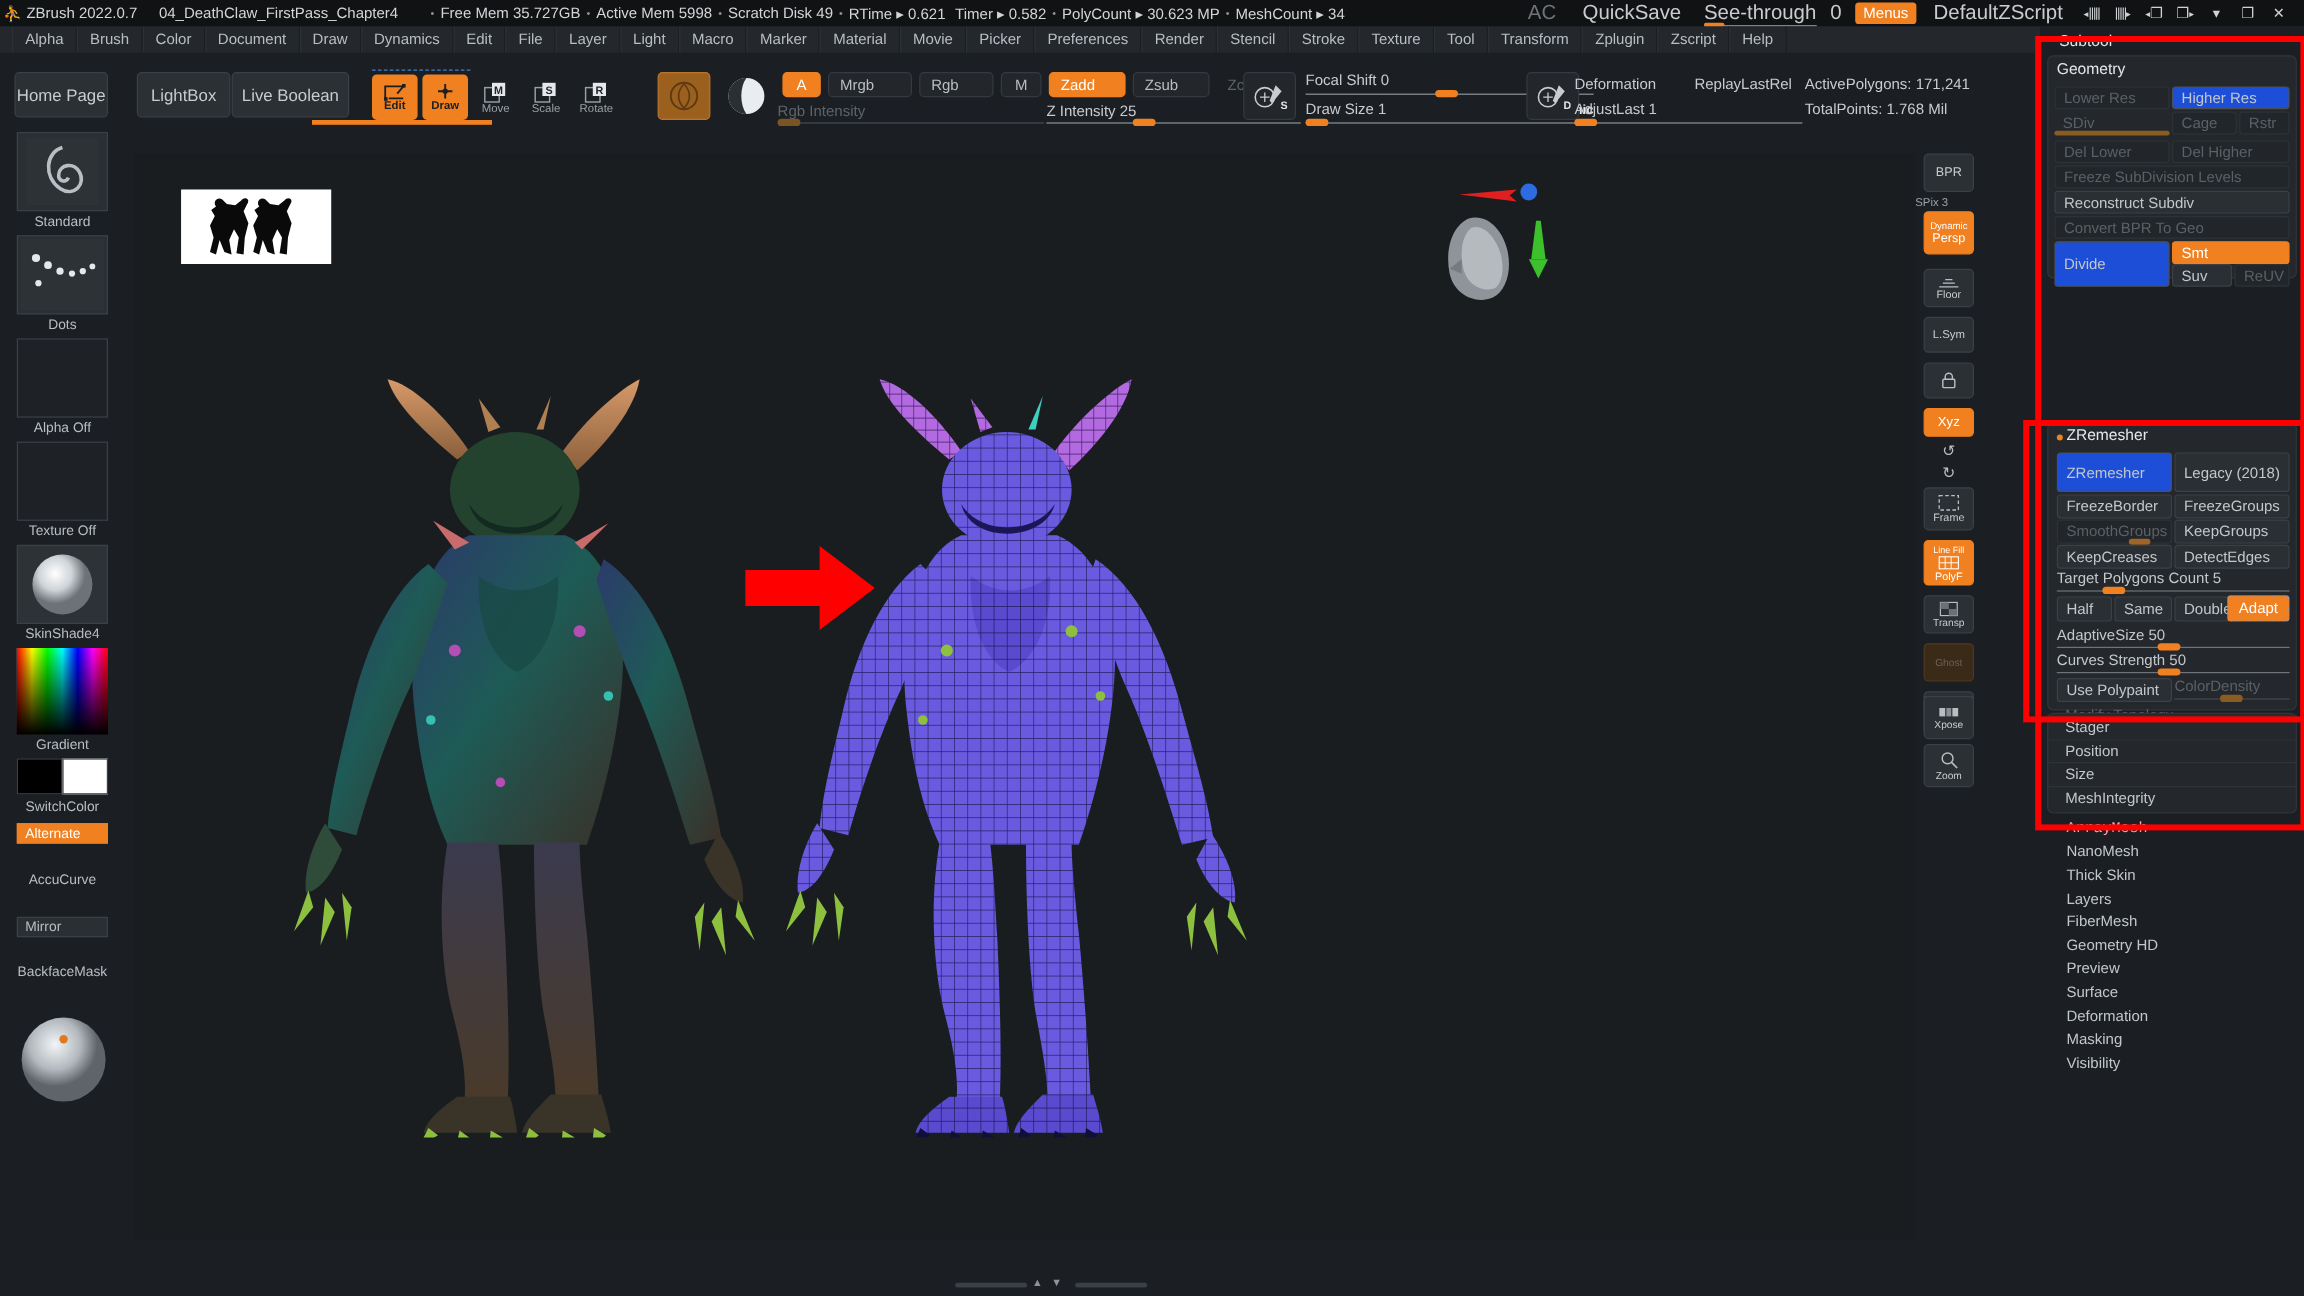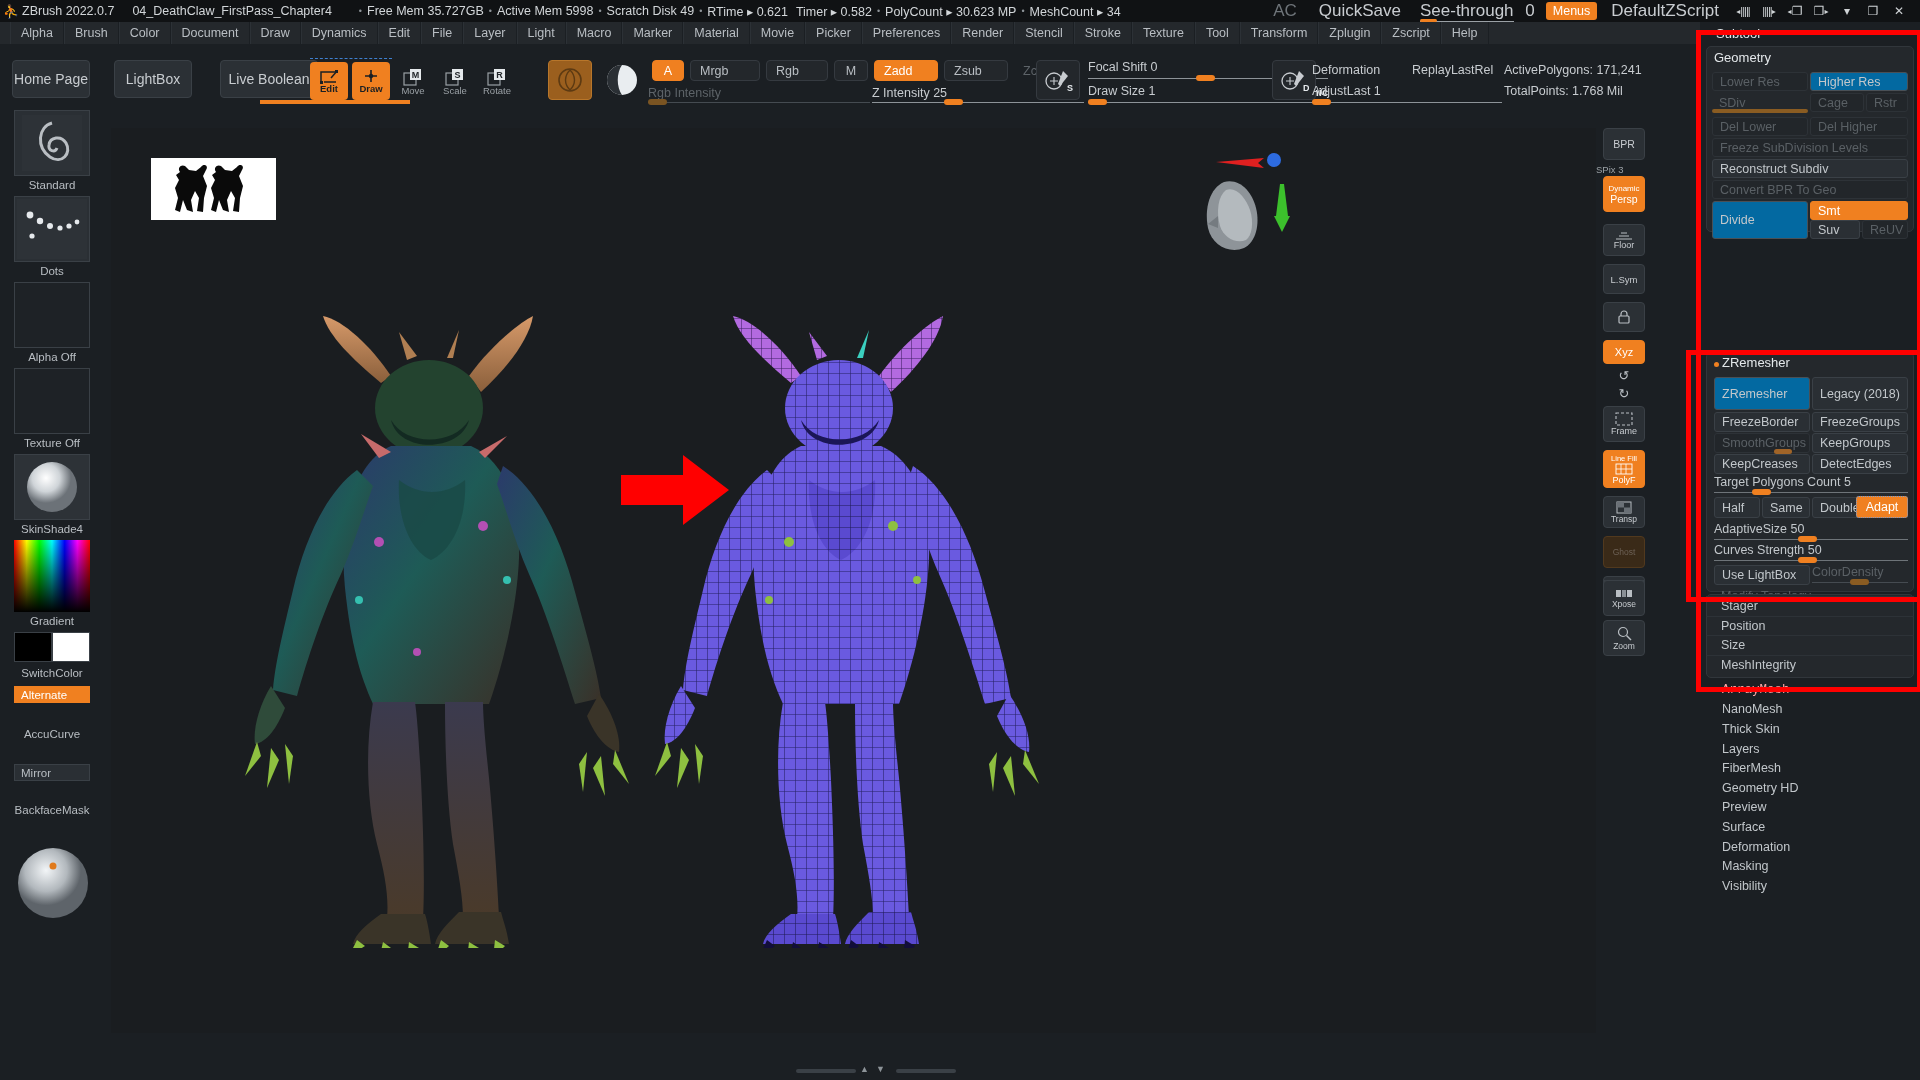--- a/index.html
+++ b/index.html
@@ -68,21 +68,21 @@
 
   
   #palette{position:absolute;left:1700px;top:22px;width:220px;height:1058px;background:#1b1f23;}
   .pl-title{position:absolute;left:0;width:220px;font-size:13px;color:#e4e8eb;padding-left:16px;}
   .pl-panel{position:absolute;left:6px;width:208px;background:#24282c;border:1px solid #31363b;border-radius:5px;}
   .pl-head{position:absolute;left:0;width:100%;font-size:13px;color:#e4e8eb;padding-left:14px;}
   .pbtn{position:absolute;border:1px solid #3a4046;border-radius:3px;background:#2a2f34;display:flex;align-items:center;
      padding-left:7px;font-size:12.5px;color:#c2c7cb;}
   .pbtn.dis{color:#5a6065;background:#22262a;border-color:#2d3237;}
   .pbtn.on{background:#f08020;color:#fff;border-color:#f08020;}
-  .pbtn.sel{background:#0369a1;border-color:#4a5056;}
+  .pbtn.sel{background:#1d4ed8;border-color:#4a5056;}
   .pslider{position:absolute;font-size:12.5px;color:#c2c7cb;}
   .pslider .t{position:absolute;left:0;height:1px;background:#6e7479;}
   .pslider .k{position:absolute;width:19px;height:6px;background:#c87a28;border-radius:3px;}
   .pslider .k.br{background:#f08020;}
   .plist{position:absolute;left:0;width:100%;font-size:12.5px;color:#c2c7cb;padding-left:14px;
      border-top:1px solid #2d3237;display:flex;align-items:center;}
   .redbox{position:absolute;border:5px solid #ff0000;pointer-events:none;}
   .dot{position:absolute;width:5px;height:5px;border-radius:50%;background:#f08020;}
 
   
@@ -168,21 +168,21 @@
     <div class="mi">Help</div>
   </div>
 
 <div id="toolbar">
   <div class="tbtn" style="left:12px;top:16px;width:78px;height:38px;">
       <span>Home Page</span>
     </div>
   <div class="tbtn" style="left:114px;top:16px;width:78px;height:38px;">
       <span>LightBox</span>
     </div>
-  <div class="tbtn" style="left:220px;top:16px;width:98px;height:38px;">
+  <div class="tbtn" style="left:193px;top:16px;width:98px;height:38px;">
       <span>Live Boolean</span>
     </div>
 
   <div class="dashtop" style="left:310px;top:14px;width:82px;"></div>
   <div class="sqbtn on" style="left:310px;top:18px;width:38px;height:38px;">
     <svg width="20" height="16" viewBox="0 0 20 16">
         <path d="M2 13 L2 3 L17 3" stroke="#1b1f23" stroke-width="1.5" fill="none"></path>
         <path d="M5 13 L17 13" stroke="#1b1f23" stroke-width="1.5" fill="none"></path>
         <path d="M12 9 L18 2" stroke="#1b1f23" stroke-width="1.5" fill="none"></path>
         <rect x="1" y="12" width="3" height="3" fill="#1b1f23"></rect>
@@ -735,21 +735,21 @@
     <span class="t" style="top:17px;width:194px;"></span>
     <span class="k br" style="left:84px;top:14px;"></span>
   </div>
   <div class="pslider" style="left:14px;top:521px;width:194px;">
     <span>Curves Strength 50</span>
     <span class="t" style="top:17px;width:194px;"></span>
     <span class="k br" style="left:84px;top:14px;"></span>
   </div>
 
   <div class="pbtn" style="left:14px;top:543px;width:96px;height:20px;">
-      <span>Use LightBox</span>
+      <span>Use Polypaint</span>
     </div>
   <div class="pslider dis" style="left:112px;top:543px;width:96px;color:#5a6065;">
     <span>ColorDensity</span>
     <span class="t" style="top:17px;width:96px;background:#454b51"></span>
     <span class="k" style="left:38px;top:14px;background:#8a5c22"></span>
   </div>
   <div class="pbtn dis" style="left:14px;top:564px;width:194px;height:20px;border:none;background:transparent;">
       <span>Modify Topology</span>
     </div>
 

